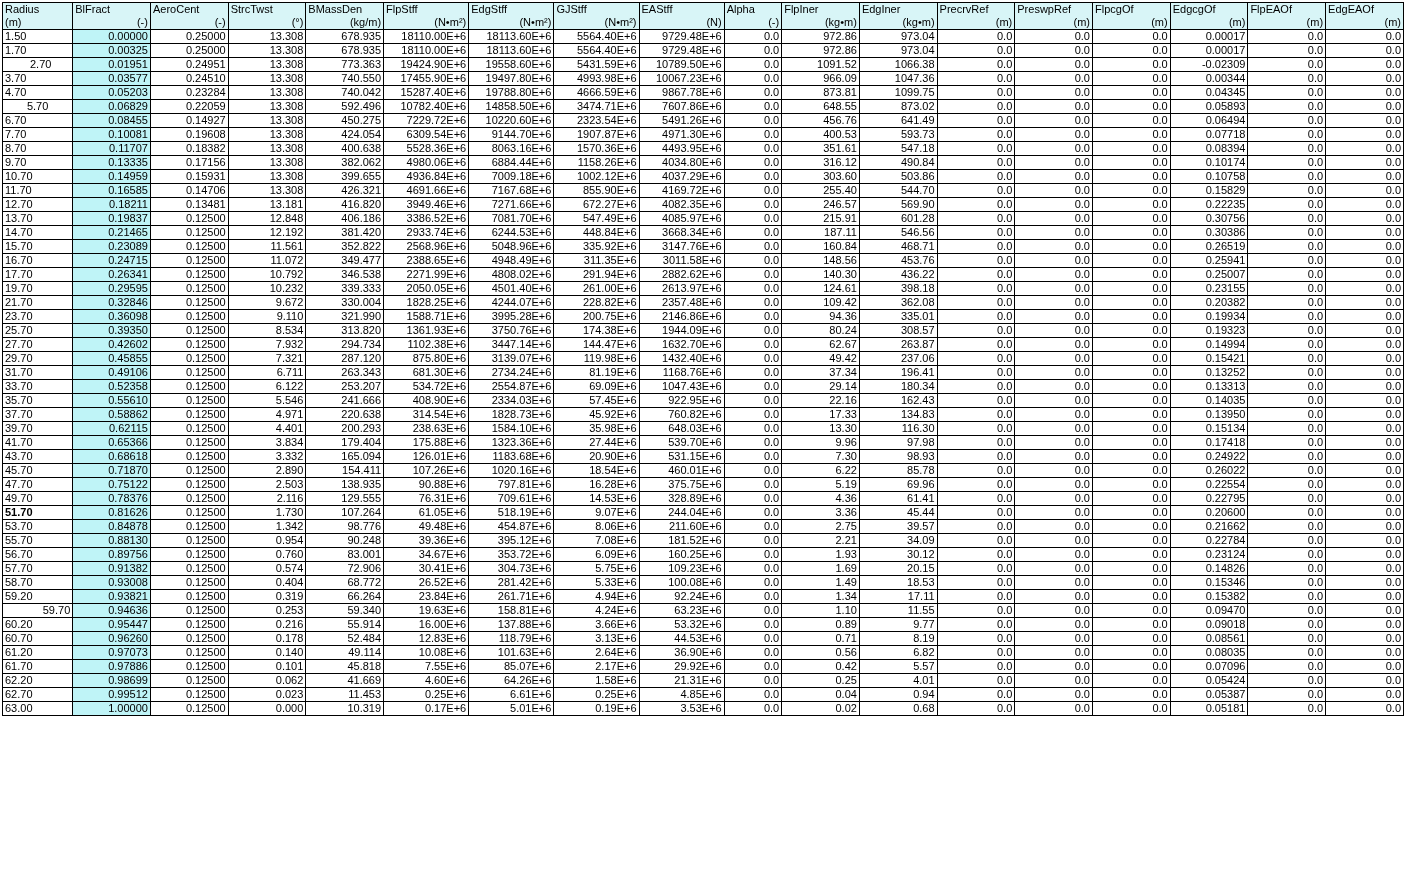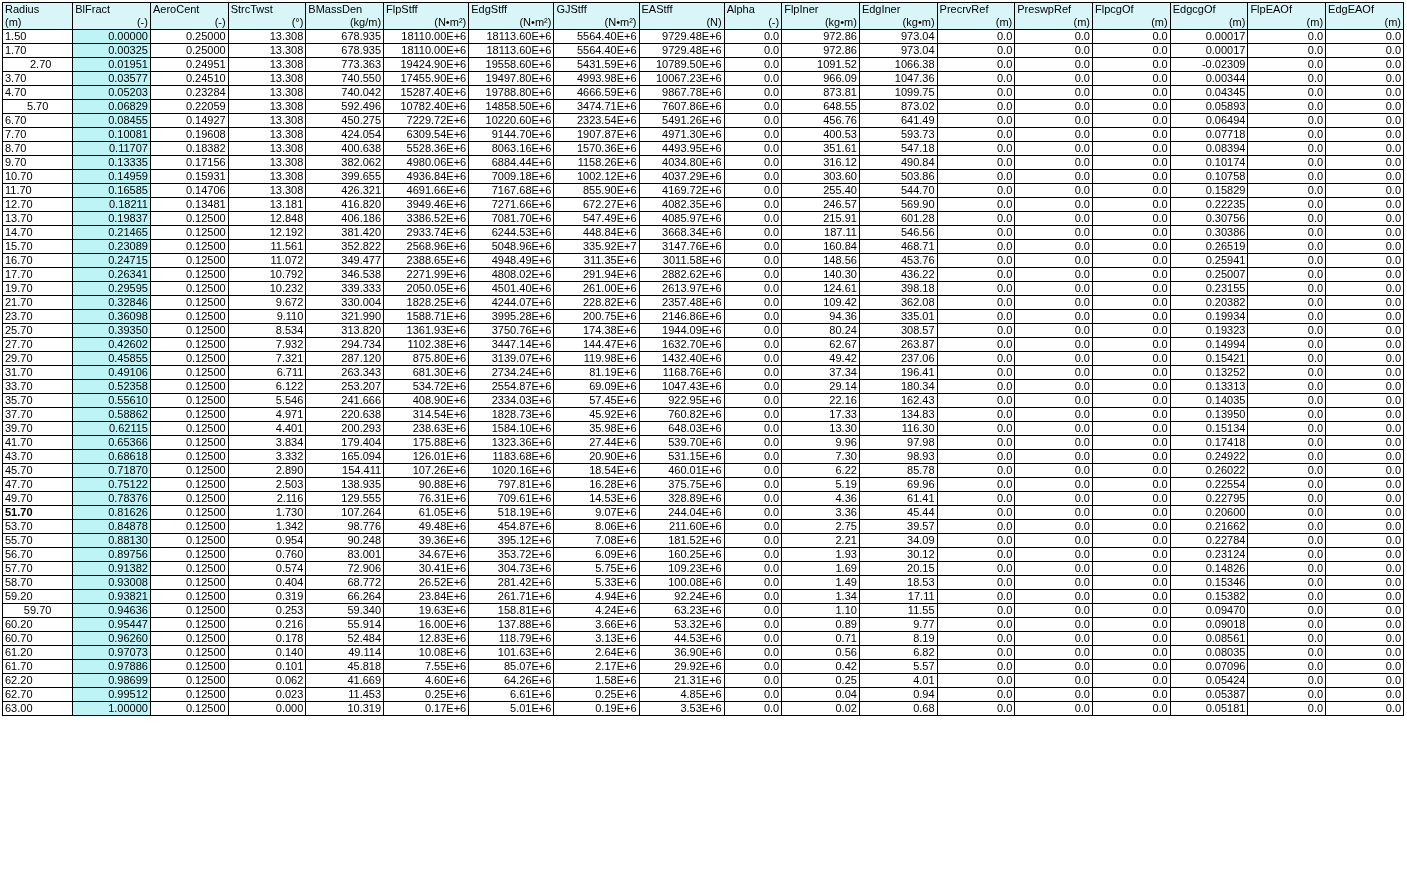--- a/index.html
+++ b/index.html
@@ -435,21 +435,21 @@
           <td class="plain">0.0</td>
         </tr>
         <tr class="datarow">
           <td class="plain" style="text-align: left;">15.70</td>
           <td class="hl">0.23089</td>
           <td class="plain">0.12500</td>
           <td class="plain">11.561</td>
           <td class="plain">352.822</td>
           <td class="plain">2568.96E+6</td>
           <td class="plain">5048.96E+6</td>
-          <td class="plain">335.92E+7</td>
+          <td class="plain">335.92E+6</td>
           <td class="plain">3147.76E+6</td>
           <td class="plain">0.0</td>
           <td class="plain">160.84</td>
           <td class="plain">468.71</td>
           <td class="plain">0.0</td>
           <td class="plain">0.0</td>
           <td class="plain">0.0</td>
           <td class="plain">0.26519</td>
           <td class="plain">0.0</td>
           <td class="plain">0.0</td>
@@ -948,21 +948,21 @@
           <td class="plain">1.34</td>
           <td class="plain">17.11</td>
           <td class="plain">0.0</td>
           <td class="plain">0.0</td>
           <td class="plain">0.0</td>
           <td class="plain">0.15382</td>
           <td class="plain">0.0</td>
           <td class="plain">0.0</td>
         </tr>
         <tr class="datarow">
-          <td class="plain" style="text-align: center;">59.70</td>
+          <td class="plain" style="text-align: right;">59.70</td>
           <td class="hl">0.94636</td>
           <td class="plain">0.12500</td>
           <td class="plain">0.253</td>
           <td class="plain">59.340</td>
           <td class="plain">19.63E+6</td>
           <td class="plain">158.81E+6</td>
           <td class="plain">4.24E+6</td>
           <td class="plain">63.23E+6</td>
           <td class="plain">0.0</td>
           <td class="plain">1.10</td>

